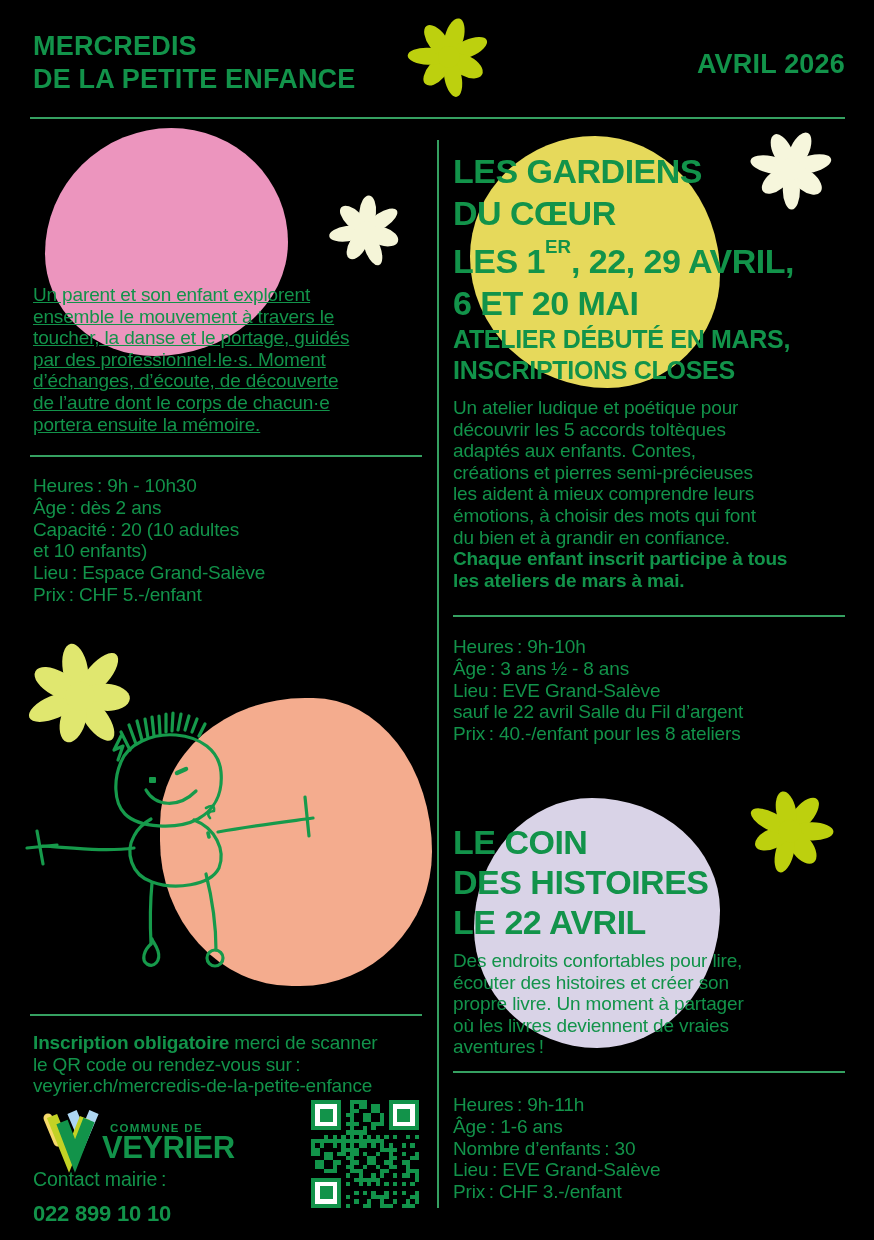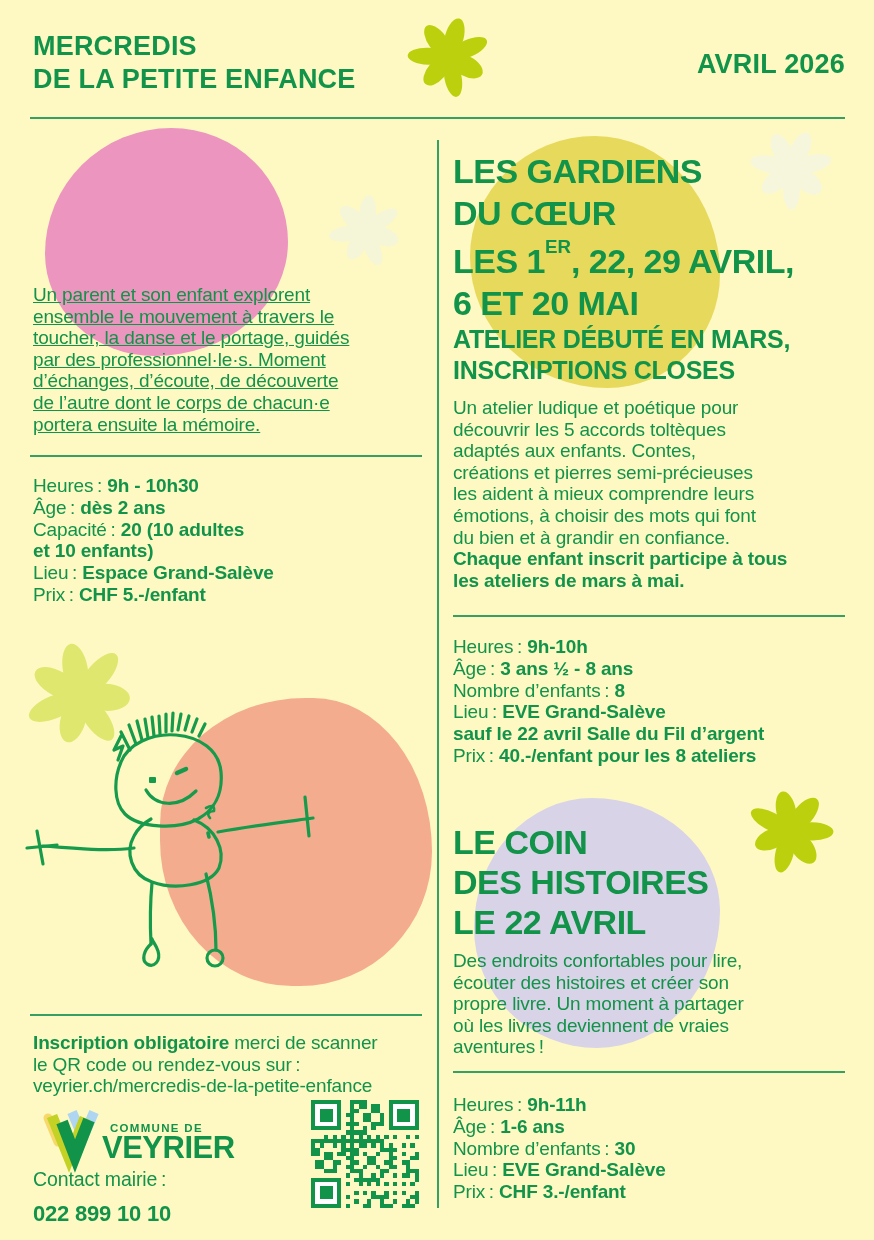--- a/index.html
+++ b/index.html
@@ -1,27 +1,27 @@
 <!DOCTYPE html>
 <html><head>
 <meta charset="utf-8">
 <style>
   html,body{margin:0;padding:0;background:#ffffff;}
-  .page{position:relative;width:874px;height:1240px;background:#fef9c3;overflow:hidden;
+  .page{position:relative;width:874px;height:1240px;background:#000000;overflow:hidden;
         font-family:"Liberation Sans","DejaVu Sans",sans-serif;color:#12934a;}
   .abs{position:absolute;}
   
   .brand{font-size:27px;line-height:33px;font-weight:700;letter-spacing:.2px;white-space:pre-line;}
   .edition{font-size:27px;font-weight:700;letter-spacing:.2px;}
   .h1{font-size:34px;line-height:42px;font-weight:700;letter-spacing:-.5px;}
   .h1 sup{font-size:.55em;position:relative;top:-.45em;letter-spacing:0;}
   .h2{font-size:25px;line-height:31px;font-weight:700;letter-spacing:-.3px;white-space:pre-line;}
   .body{font-size:19px;line-height:21.6px;letter-spacing:-.15px;white-space:pre-line;}
   .detail{font-size:19px;line-height:21.8px;letter-spacing:-.15px;white-space:pre-line;}
-  .detail .val{font-weight:700;}
+  .detail .val{font-weight:400;}
   .bold{font-weight:700;}
   .rule{height:2px;background:#35a061;}
   .vrule{width:2px;background:#35a061;}
   
   .blob{position:absolute;z-index:0;}
   .blob-pink{background:#ec95be;border-radius:52% 48% 55% 45% / 55% 50% 50% 45%;}
   .blob-yellow{background:#e6d95b;border-radius:50% 50% 45% 55% / 48% 55% 45% 52%;}
   .blob-salmon{background:#f4ac8e;border-radius:55% 45% 50% 50% / 45% 55% 48% 52%;}
   .blob-lavender{background:#d9d3e7;border-radius:48% 52% 50% 50% / 52% 45% 55% 48%;}
   .z1{z-index:1;} .z2{z-index:2;position:absolute;}
@@ -380,21 +380,20 @@
 émotions, à choisir des mots qui font
 du bien et à grandir en confiance.
 </span><span class="bold">Chaque enfant inscrit participe à tous
 les ateliers de mars à mai.</span></div>
 
   <div class="abs rule" style="left:453px;top:615px;width:392px;"></div>
 
   <div class="abs z2" style="left:453px;top:636px;width:404px;">
     <div class="detail"><span>Heures :</span> <span class="val">9h-10h</span></div>
     <div class="detail"><span>Âge :</span> <span class="val">3 ans ½ - 8 ans</span></div>
-    <div class="detail"><span>Nombre d’enfants :</span> <span class="val">8</span></div>
     <div class="detail"><span>Lieu :</span> <span class="val">EVE Grand-Salève
 sauf le 22 avril Salle du Fil d’argent</span></div>
     <div class="detail"><span>Prix :</span> <span class="val">40.-/enfant pour les 8 ateliers</span></div>
   </div>
 
   <div class="blob blob-lavender" style="left:474px;top:798px;width:246px;height:250px;"></div>
   <svg class="flower" style="left:742px;top:790px;width:96px;height:82px;" viewBox="-50 -50 100 100">
     <use href="#flower-shape" fill="#bdd00e" transform="rotate(40)"></use>
   </svg>
 

